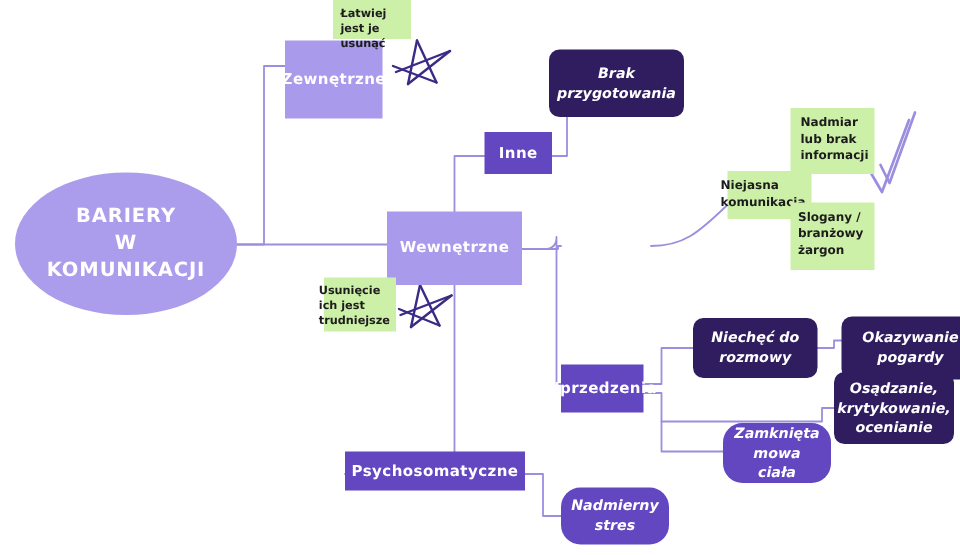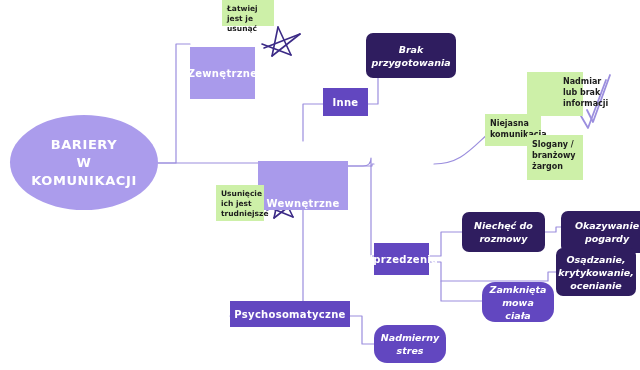--- a/index.html
+++ b/index.html
@@ -17,21 +17,21 @@
   
   .root{
     border-radius:50%;
     background:#ab9cec;
     font-weight:bold;font-size:13px;line-height:18px;letter-spacing:.6px;
   }
 
   
   .lvl1{
     background:#a99aeb;
-    font-weight:bold;font-size:10px;line-height:13px;letter-spacing:.3px;margin-top:20px;
+    font-weight:bold;font-size:10px;line-height:13px;letter-spacing:.3px;
   }
   
   .lvl2{
     background:#6247c0;
     font-weight:bold;font-size:10px;line-height:13px;letter-spacing:.3px;
   }
   
   .leafdark{
     background:#2f1d5f;border-radius:7px;
     font-style:italic;font-weight:bold;font-size:9.5px;line-height:13px;
@@ -40,21 +40,21 @@
   
   .leafmed{
     background:#6247c0;border-radius:13px;
     font-style:italic;font-weight:bold;font-size:9.5px;line-height:13px;
     padding:2px 6px;
   }
   
   .sticky{
     background:#cdf0a8;color:#1c1c1c;
     font-weight:bold;font-size:7.5px;line-height:10px;
-    display:flex;align-items:flex-start;justify-content:flex-start;
+    display:flex;align-items:flex-start;justify-content:flex-end;
     text-align:left;padding:4px 4px 4px 5px;
   }
   .sticky.note-strong{font-size:8px;line-height:11px;}
   .doodle{position:absolute;pointer-events:none;}
 </style>
 </head>
 <body>
 
 <div id="canvas">
 
@@ -123,21 +123,21 @@
       <div>BARIERY</div>
       <div>W</div>
       <div>KOMUNIKACJI</div>
     </div>
   </div>
 
   <div class="node lvl1" style="left:190px;top:27px;width:65px;height:52px;">
     <span>Zewnętrzne</span>
   </div>
 
-  <div class="node lvl1" style="left:258px;top:141px;width:90px;height:49px;align-items:flex-end;">
+  <div class="node lvl1" style="left:258px;top:141px;width:90px;height:49px;">
     <span>Wewnętrzne</span>
   </div>
 
   <div class="node lvl2" style="left:323px;top:88px;width:45px;height:28px;">
     <span>Inne</span>
   </div>
 
 
   <div class="node lvl2" style="left:374px;top:243px;width:55px;height:32px;">
     <span>Uprzedzenia</span>

